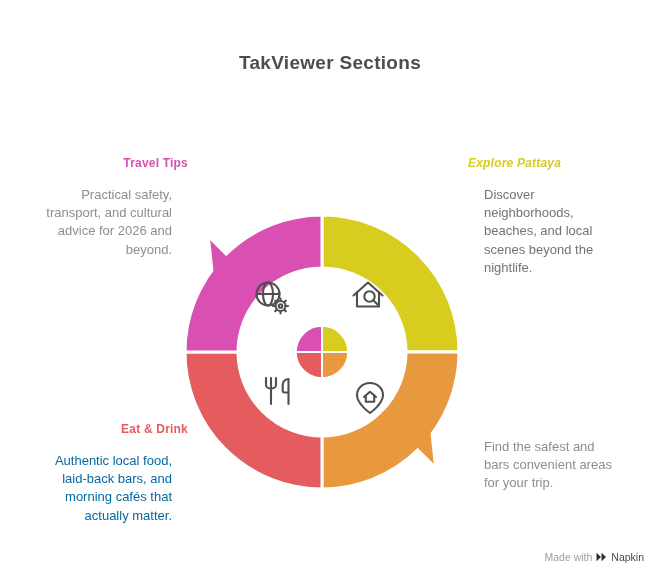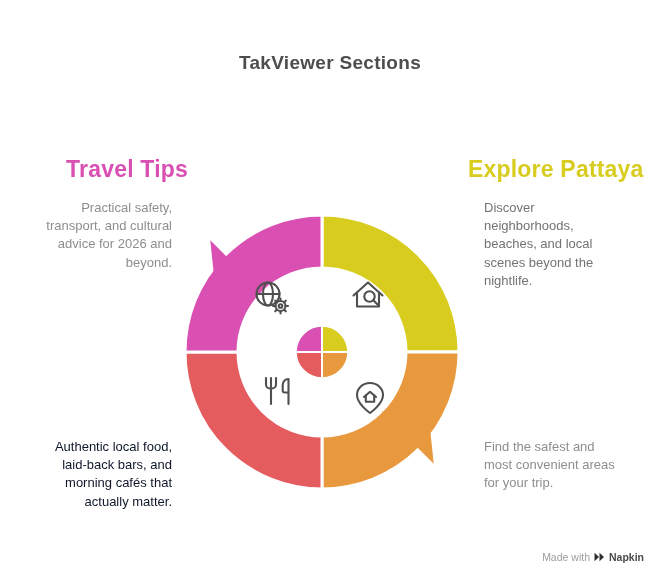--- a/index.html
+++ b/index.html
@@ -6,37 +6,37 @@
   body{
     width:660px;height:576px;position:relative;background:#ffffff;overflow:hidden;
     font-family:"Liberation Sans", sans-serif;
   }
   .title{
     position:absolute;top:52px;left:0;width:100%;text-align:center;
     font-size:19px;font-weight:bold;letter-spacing:.3px;
   }
   .diagram{position:absolute;top:0;left:0;z-index:0;}
   .section{position:absolute;z-index:1;}
-  .section h3{margin:0 0 9px 0;font-size:23px;font-weight:bold;letter-spacing:.2px;}
+  .section h3{margin:0 0 9px 0;font-size:12px;font-weight:bold;letter-spacing:.2px;}
   .section p{margin:16px;font-size:13px;line-height:1.4;white-space:pre-line;}
   .leftcol{left:18px;width:170px;text-align:right;}
   .rightcol{left:468px;width:178px;text-align:left;}
   #sec-travel{top:156px;}
   #sec-explore{top:156px;}
   #sec-eat{top:422px;}
   #sec-stay{top:422px;}
   .seg{stroke:#ffffff;stroke-width:3;stroke-linejoin:round;}
   .cw{stroke:#ffffff;stroke-width:1.5;}
   .gap{stroke:#ffffff;stroke-width:2;fill:none;}
   .ic{fill:none;stroke-width:2.1;stroke-linecap:round;stroke-linejoin:round;}
   .badge{
     position:absolute;right:16px;bottom:13px;z-index:1;
     display:flex;align-items:center;gap:4px;font-size:10.5px;cursor:pointer;
   }
-  .badge-brand{font-weight:bold;text-align:center;}
+  .badge-brand{font-weight:normal;text-align:center;}
 </style>
 </head>
 <body>
 
 <div class="title" style="color: rgb(77, 77, 77);">TakViewer Sections</div>
 
 <svg class="diagram" width="660" height="576" viewBox="0 0 660 576" xmlns="http://www.w3.org/2000/svg">
   <g>
     <path class="seg" d="M322 215 A137 137 0 0 1 459 352 L406 352 A84 84 0 0 0 322 268 Z" style="fill: rgb(216, 205, 31);"></path>
     <path class="seg" d="M459 352 A137 137 0 0 1 322 489 L322 436 A84 84 0 0 0 406 352 Z" style="fill: rgb(232, 153, 62);"></path>
@@ -85,38 +85,39 @@
 
 <div class="section leftcol" id="sec-travel">
   <h3 style="color: rgb(217, 79, 178);">Travel Tips</h3>
   <p style="color: rgb(142, 142, 142);">Practical safety,
 transport, and cultural
 advice for 2026 and
 beyond.</p>
 </div>
 
 <div class="section rightcol" id="sec-explore">
-  <h3 style="color: rgb(216, 205, 31);">Explore Pattaya</h3>
+  <h3 style="color: rgb(216, 205, 31); font-style: italic;">Explore Pattaya</h3>
   <p style="color: #737373;">Discover
 neighborhoods,
 beaches, and local
 scenes beyond the
 nightlife.</p>
 </div>
 
 <div class="section leftcol" id="sec-eat">
-  <p style="color: #0f172a;">Authentic local food,
+  <h3 style="color: rgb(229, 92, 95);">Eat &amp; Drink</h3>
+  <p style="color: #0369a1;">Authentic local food,
 laid-back bars, and
 morning cafés that
 actually matter.</p>
 </div>
 
 <div class="section rightcol" id="sec-stay">
   <p style="color: rgb(142, 142, 142);">Find the safest and
-most convenient areas
+bars convenient areas
 for your trip.</p>
 </div>
 
 <div class="badge">
   <span class="badge-prefix" style="color: rgb(158, 158, 158);">Made with</span>
   <svg class="badge-logo" width="11" height="10" viewBox="0 0 11 10" style="fill: rgb(46, 46, 46);">
     <path d="M0.5 0.8 L5 5 L0.5 9.2 Z"></path>
     <path d="M5.5 0.8 L10 5 L5.5 9.2 Z"></path>
   </svg>
   <span class="badge-brand" style="color: rgb(74, 74, 74);">Napkin</span>

